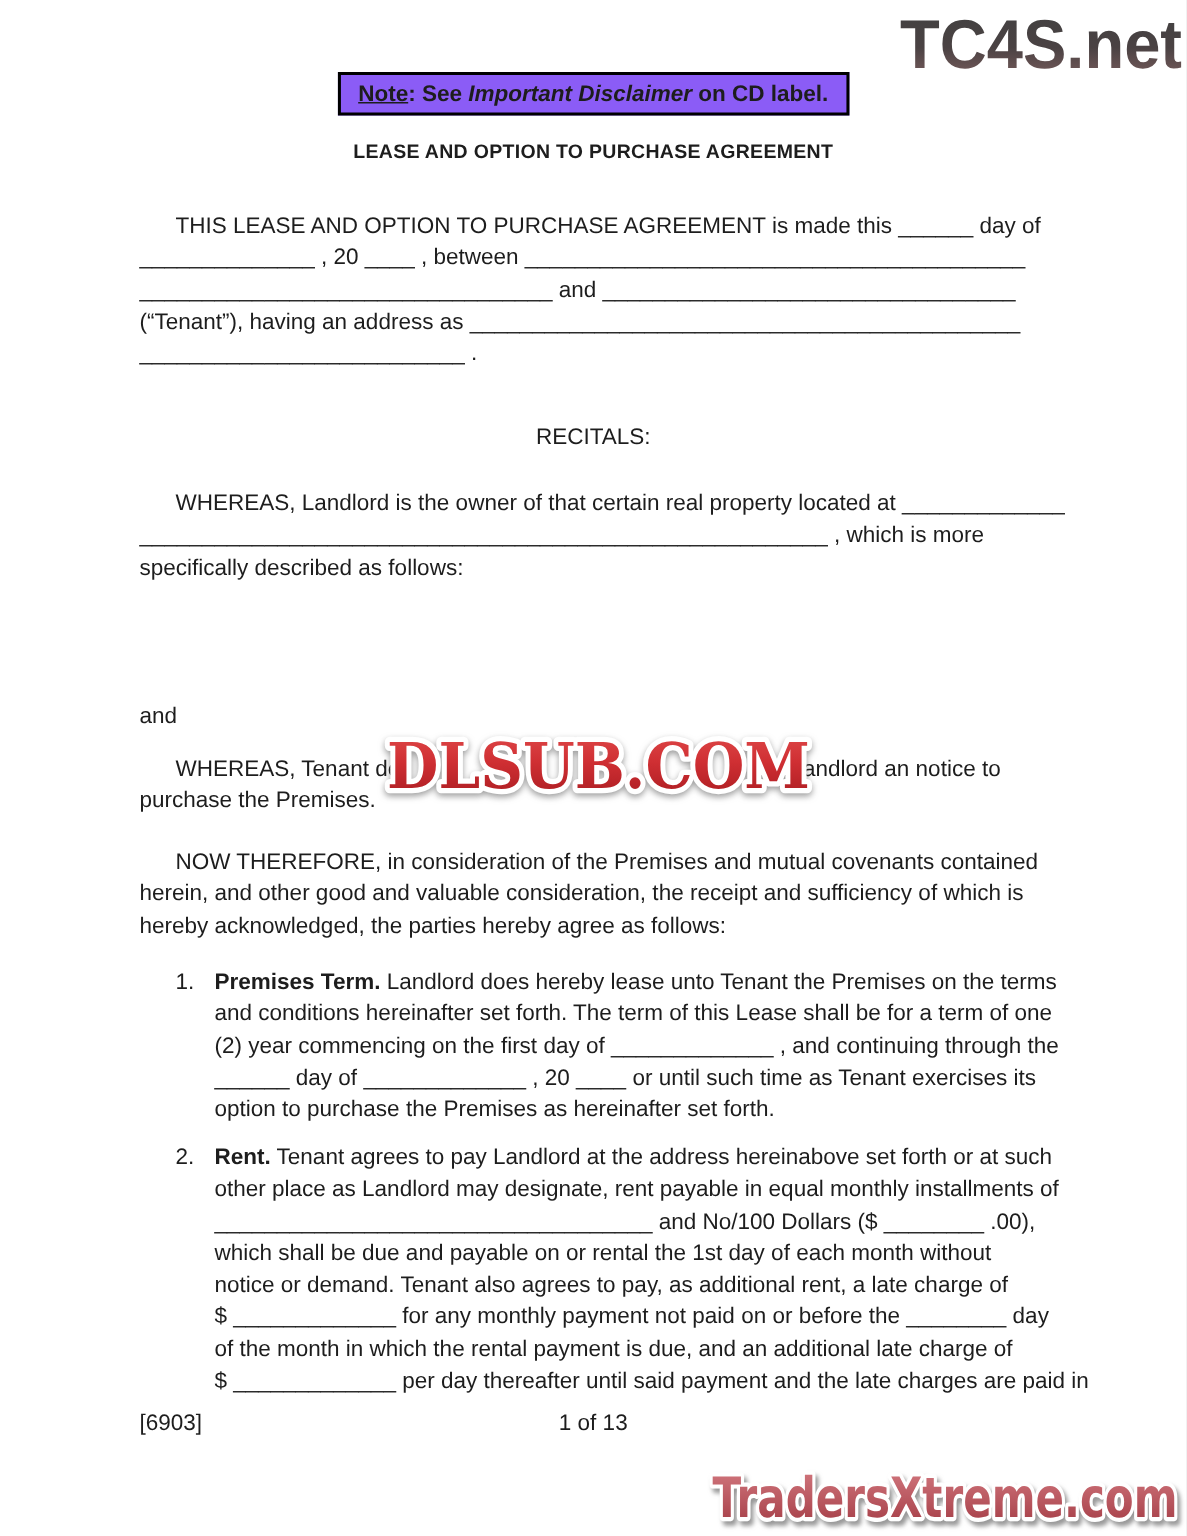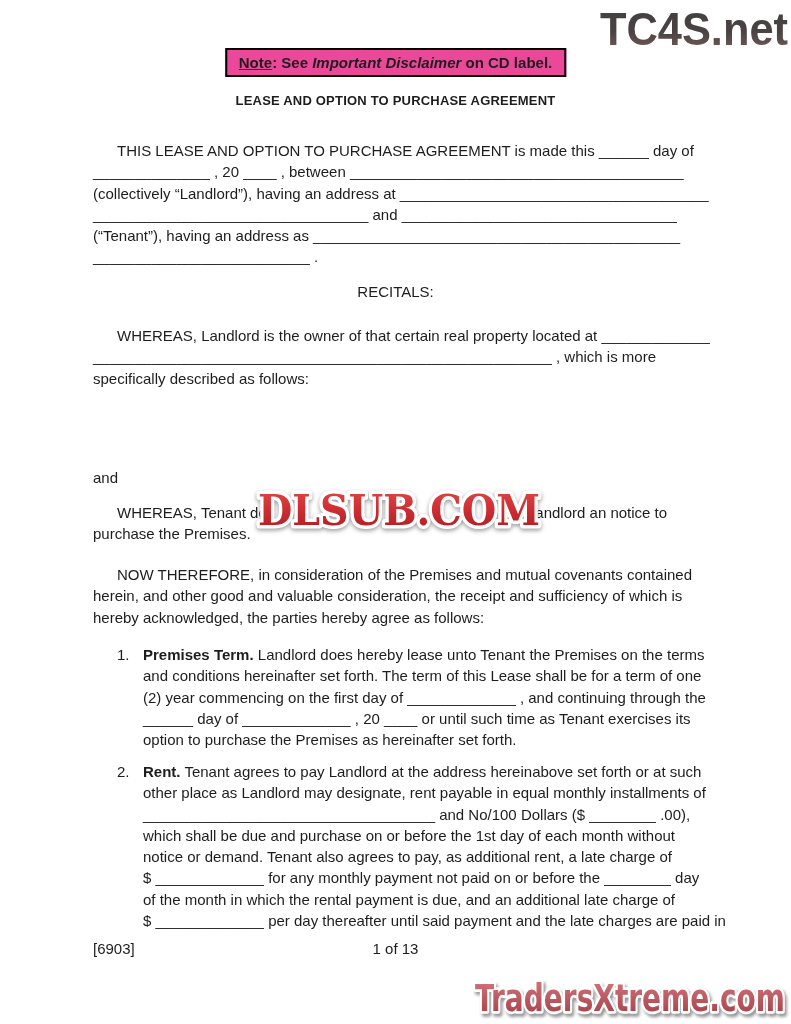--- a/index.html
+++ b/index.html
@@ -5,21 +5,21 @@
   html,body{margin:0;padding:0;background:#e8e8e8;}
   .page{position:relative;width:791px;height:1024px;background:#ffffff;overflow:hidden;
         font-family:"Liberation Sans",sans-serif;font-size:15px;color:#1d1d1d;margin:0 auto;}
   .block{position:absolute;left:93px;width:605px;}
   .ln{white-space:pre;height:21.3px;line-height:21.3px;}
   .indent{padding-left:24px;}
   .center{text-align:center;}
   .bold{font-weight:bold;}
   
   .note-box{position:absolute;top:48px;left:50%;transform:translateX(-50%);
-            border:2px solid #000;padding:4px 12px;font-weight:bold;white-space:pre;background:#ec4899;}
+            border:2px solid #000;padding:4px 12px;font-weight:bold;white-space:pre;background:#8b5cf6;}
   .note-label{text-decoration:underline;}
   .note-em{font-style:italic;}
   
   .doc-title{position:absolute;top:93px;left:0;width:100%;text-align:center;
              font-weight:bold;font-size:13px;letter-spacing:.2px;}
   
   .item{position:absolute;left:117px;width:581px;}
   .item .ln{padding-left:26px;}
   .item .ln.first{padding-left:0;}
   .num{display:inline-block;width:26px;}
@@ -51,21 +51,20 @@
     <text x="98" y="44" text-anchor="middle" font-family="'Liberation Sans',sans-serif" font-weight="bold" font-size="46" textLength="188" lengthAdjust="spacingAndGlyphs" fill="url(#grad-tc4s)">TC4S.net</text>
   </svg>
 
   <div class="note-box"><span class="note-label">Note</span><span>: See </span><span class="note-em">Important Disclaimer</span><span> on CD label.</span></div>
 
   <div class="doc-title">LEASE AND OPTION TO PURCHASE AGREEMENT</div>
 
   <div class="block" style="top:140px">
     <div class="ln indent">THIS LEASE AND OPTION TO PURCHASE AGREEMENT is made this ______ day of</div>
     <div class="ln">______________ , 20 ____ , between ________________________________________</div>
-    <div class="ln">(collectively “Landlord”), having an address at _____________________________________</div>
     <div class="ln">_________________________________ and _________________________________</div>
     <div class="ln">(“Tenant”), having an address as ____________________________________________</div>
     <div class="ln">__________________________ .</div>
   </div>
 
   <div class="block center" style="top:283px">RECITALS:</div>
 
   <div class="block" style="top:325px">
     <div class="ln indent">WHEREAS, Landlord is the owner of that certain real property located at _____________</div>
     <div class="ln">_______________________________________________________ , which is more</div>
@@ -101,21 +100,21 @@
     <div class="ln">and conditions hereinafter set forth. The term of this Lease shall be for a term of one</div>
     <div class="ln">(2) year commencing on the first day of _____________ , and continuing through the</div>
     <div class="ln">______ day of _____________ , 20 ____ or until such time as Tenant exercises its</div>
     <div class="ln">option to purchase the Premises as hereinafter set forth.</div>
   </div>
 
   <div class="item" style="top:761px">
     <div class="ln first"><span class="num">2.</span><span class="bold">Rent.</span><span> Tenant agrees to pay Landlord at the address hereinabove set forth or at such</span></div>
     <div class="ln">other place as Landlord may designate, rent payable in equal monthly installments of</div>
     <div class="ln">___________________________________ and No/100 Dollars ($ ________ .00),</div>
-    <div class="ln">which shall be due and purchase on or before the 1st day of each month without</div>
+    <div class="ln">which shall be due and payable on or rental the 1st day of each month without</div>
     <div class="ln">notice or demand. Tenant also agrees to pay, as additional rent, a late charge of</div>
     <div class="ln">$ _____________ for any monthly payment not paid on or before the ________ day</div>
     <div class="ln">of the month in which the rental payment is due, and an additional late charge of</div>
     <div class="ln">$ _____________ per day thereafter until said payment and the late charges are paid in</div>
   </div>
 
   <div class="footer-code">[6903]</div>
   <div class="footer-page">1 of 13</div>
 
   <svg class="wm wm-traders" width="326" height="54" viewBox="0 0 326 54">

